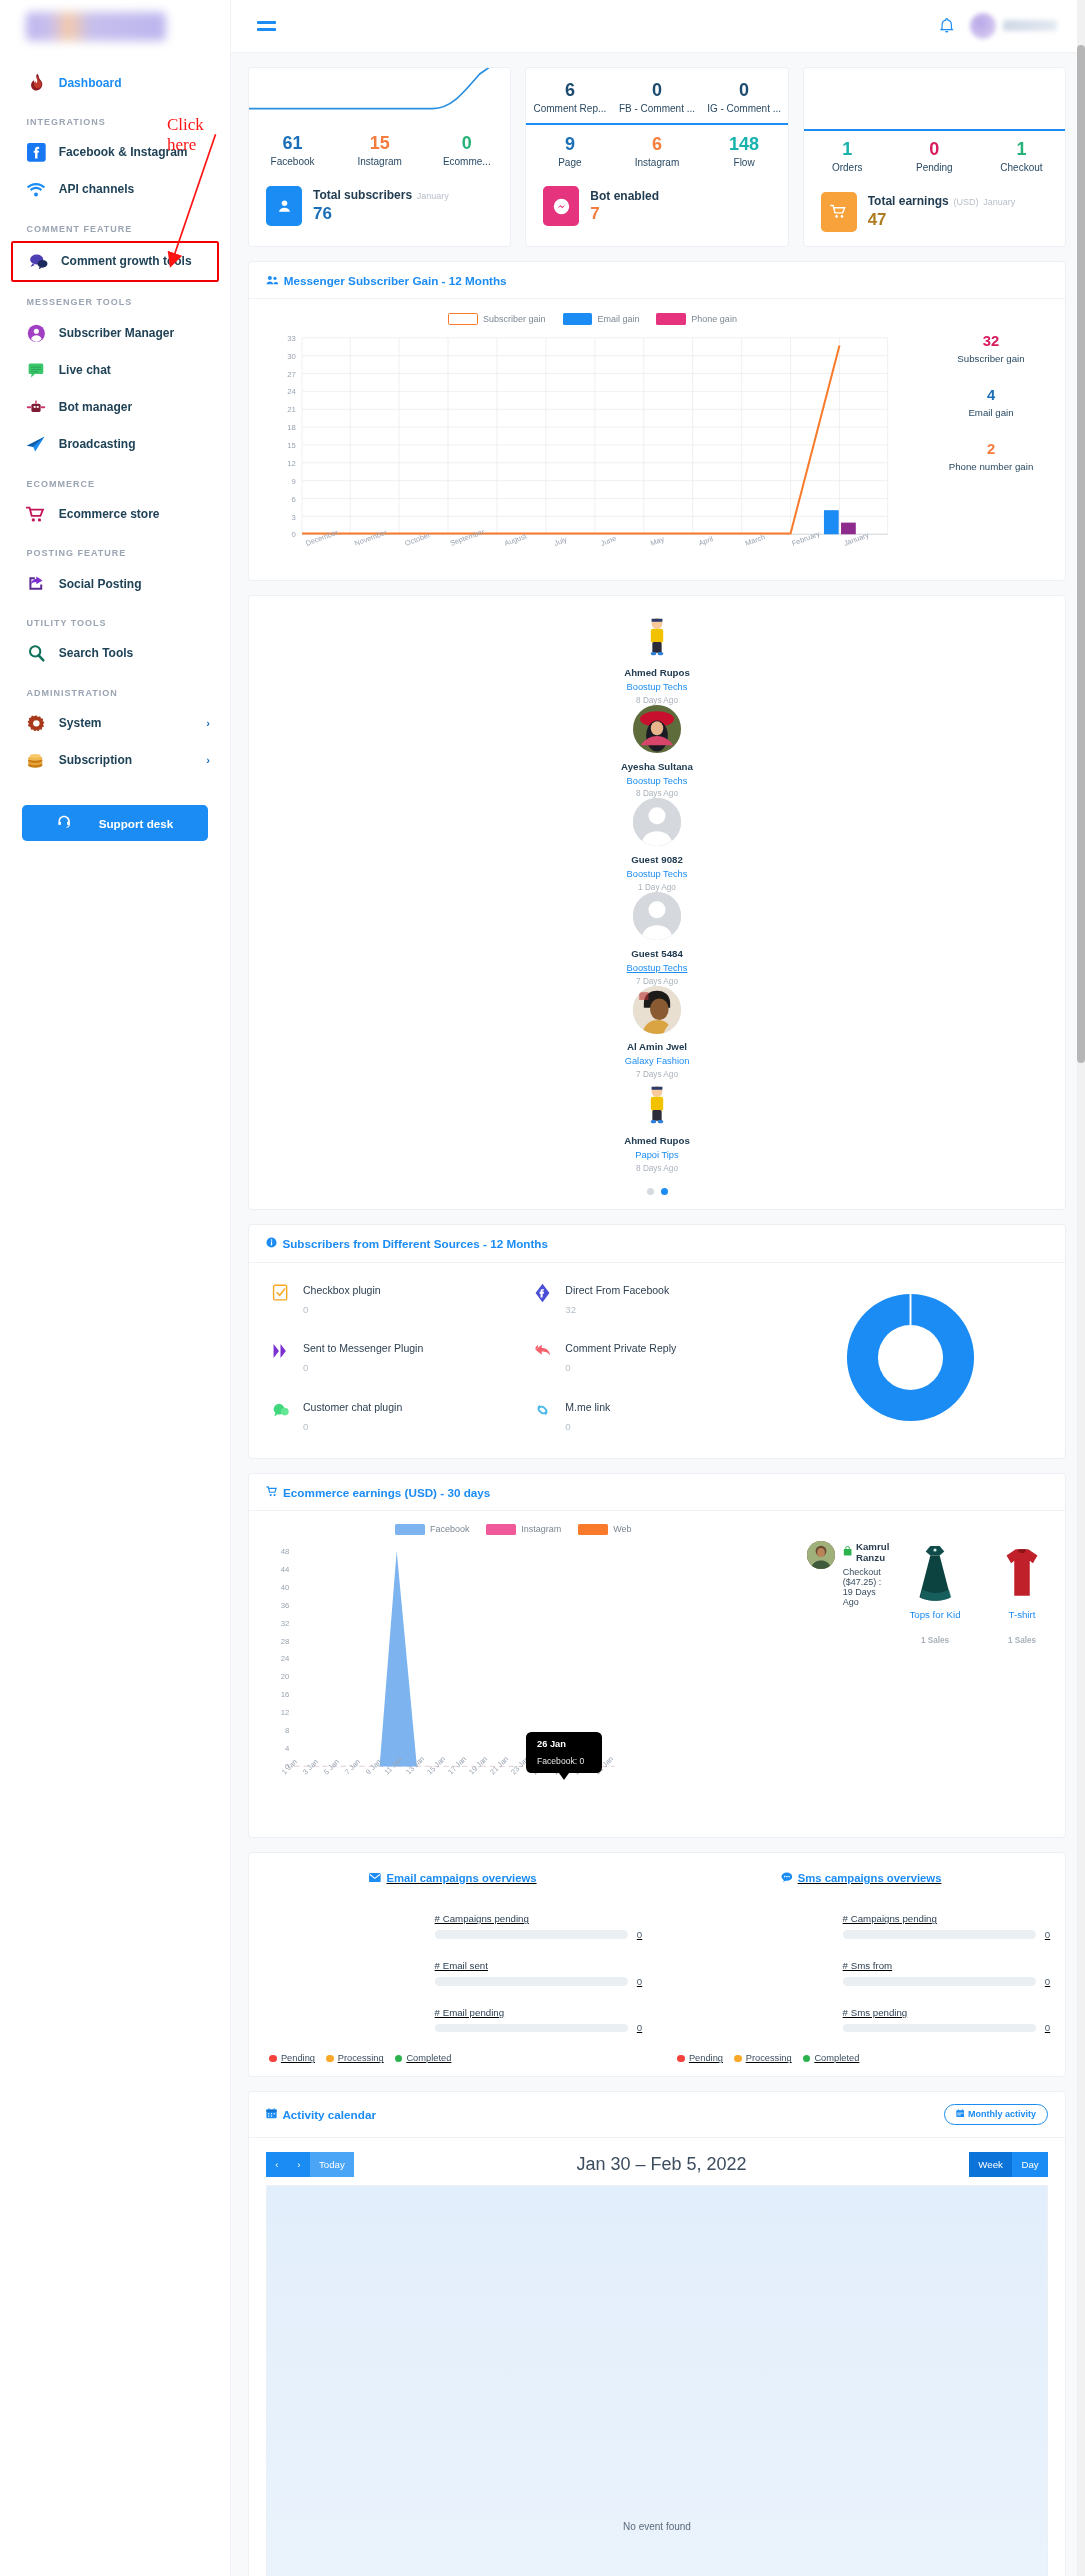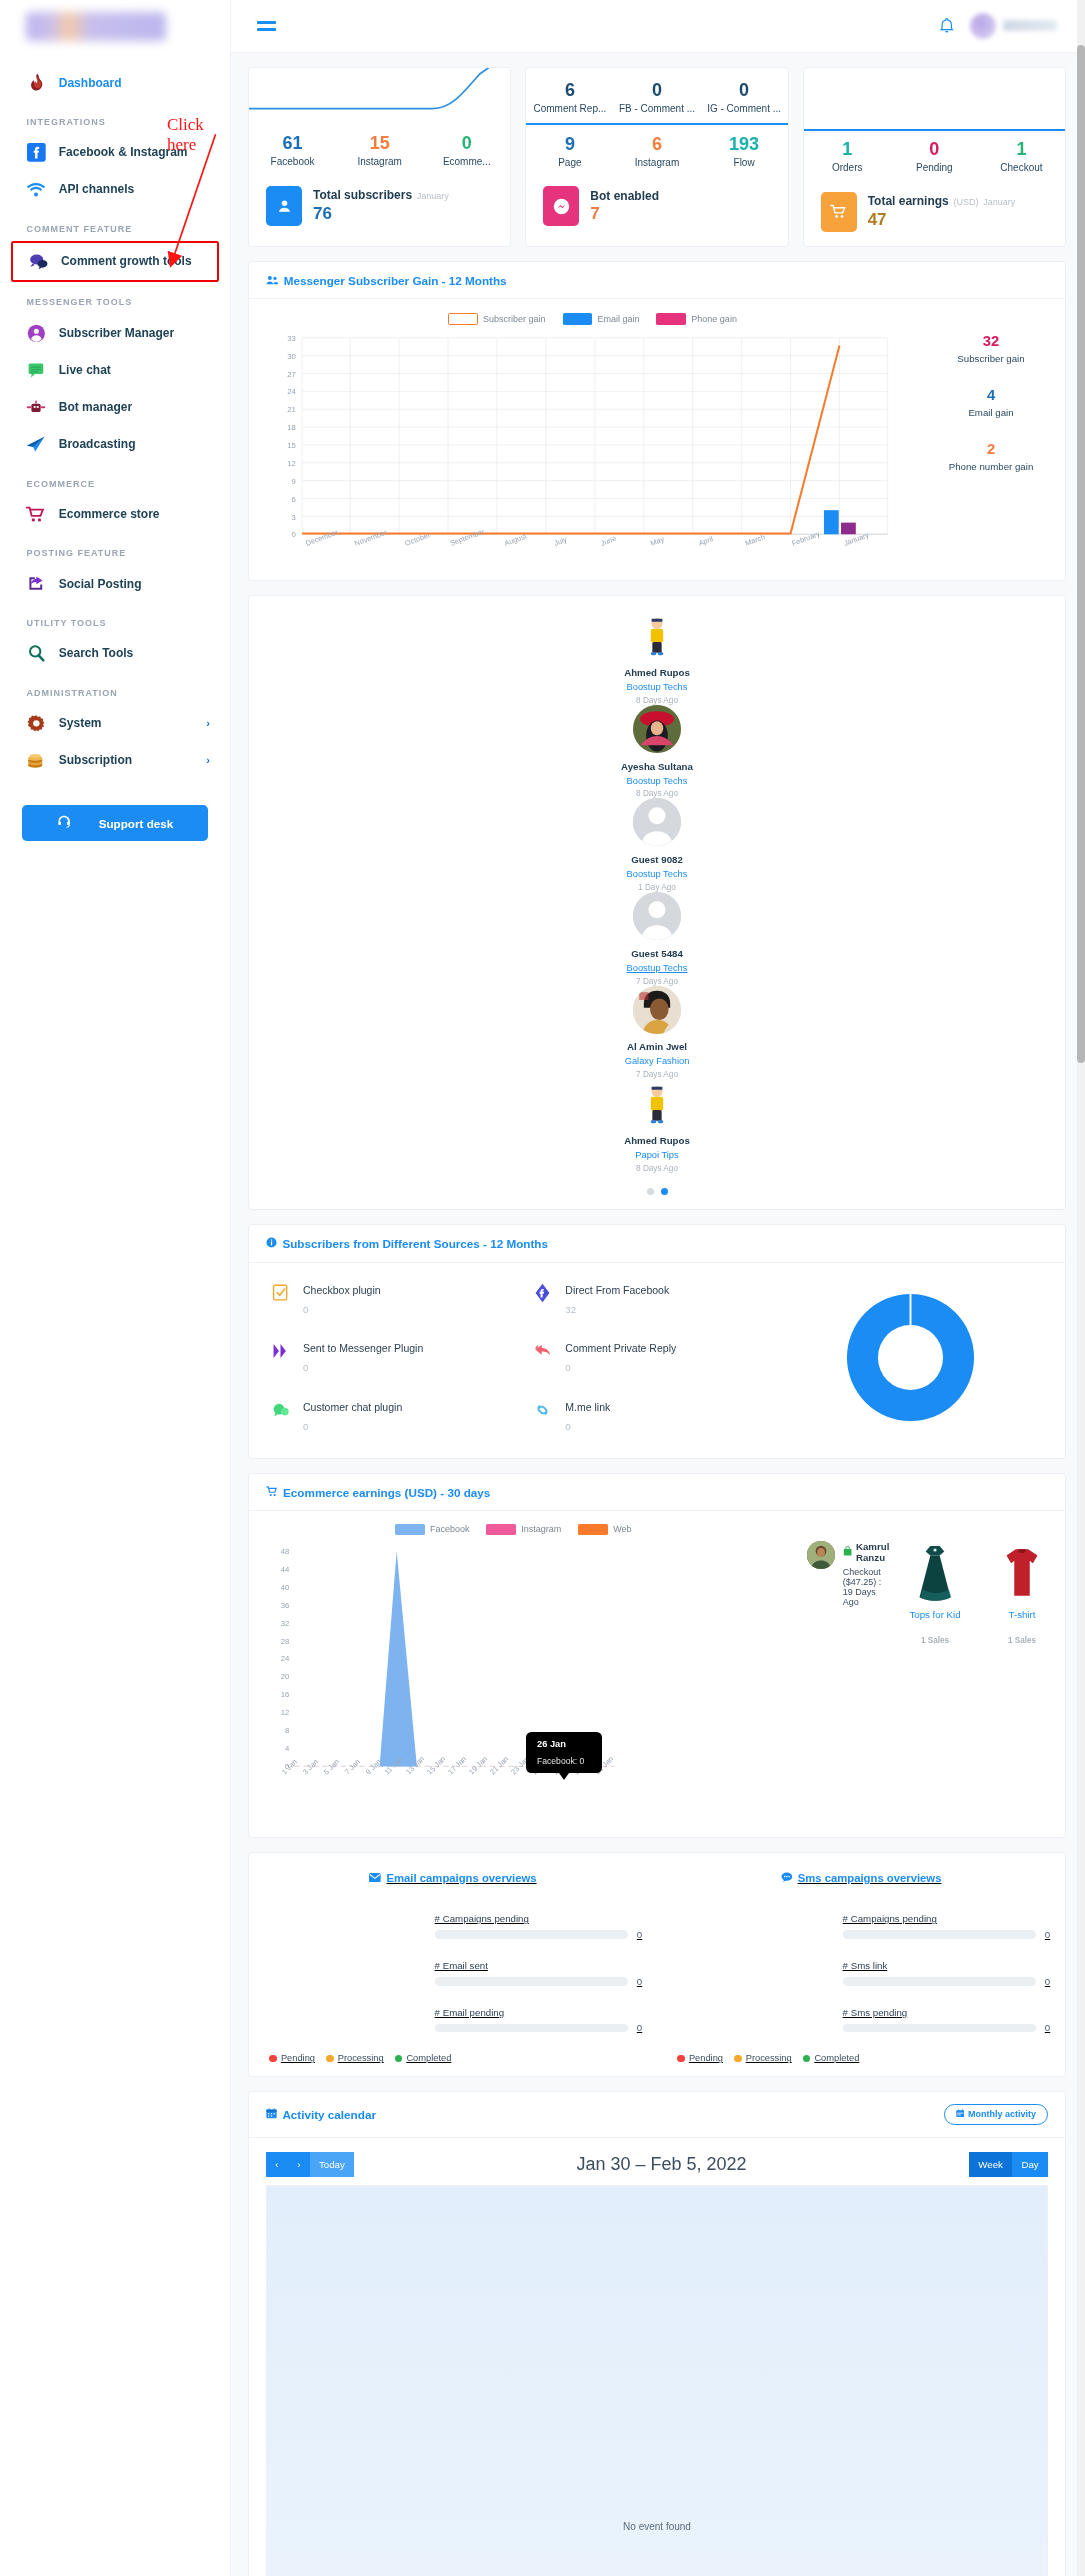--- a/index.html
+++ b/index.html
@@ -511,21 +511,21 @@
         <div class="mini-stats" style="padding-top:4.7px">
           <div class="mini">
               <div class="num" style="color:#1b6fb8">9</div>
               <div class="cap">Page</div>
             </div>
           <div class="mini">
               <div class="num" style="color:#f47c3c">6</div>
               <div class="cap">Instagram</div>
             </div>
           <div class="mini">
-              <div class="num" style="color:#18b2ae">193</div>
+              <div class="num" style="color:#18b2ae">148</div>
               <div class="cap">Flow</div>
             </div>
         </div>
         <div class="card-foot">
           <div class="foot-icon" style="background:#e5337e">
             <svg width="17" height="17" viewBox="0 0 22 22">
                 <circle cx="11" cy="11" r="10" fill="#fff"></circle>
               <path d="M5.5 13.5l4.2-4.4 2.2 2.3 4.3-2.5-4.2 4.5-2.3-2.3z" fill="#e5337e"></path>
               </svg>
           </div>
@@ -1071,21 +1071,21 @@
                 <div class="camp-inner">
               <div class="camp-lbl"># Campaigns pending</div>
               <div class="camp-bar-line">
                     <div class="camp-bar"></div>
                 <div class="camp-val">0</div>
                   </div>
             </div>
               </div>
             <div class="camp-row">
                 <div class="camp-inner">
-              <div class="camp-lbl"># Sms link</div>
+              <div class="camp-lbl"># Sms from</div>
               <div class="camp-bar-line">
                     <div class="camp-bar"></div>
                 <div class="camp-val">0</div>
                   </div>
             </div>
               </div>
             <div class="camp-row">
                 <div class="camp-inner">
               <div class="camp-lbl"># Sms pending</div>
               <div class="camp-bar-line">

